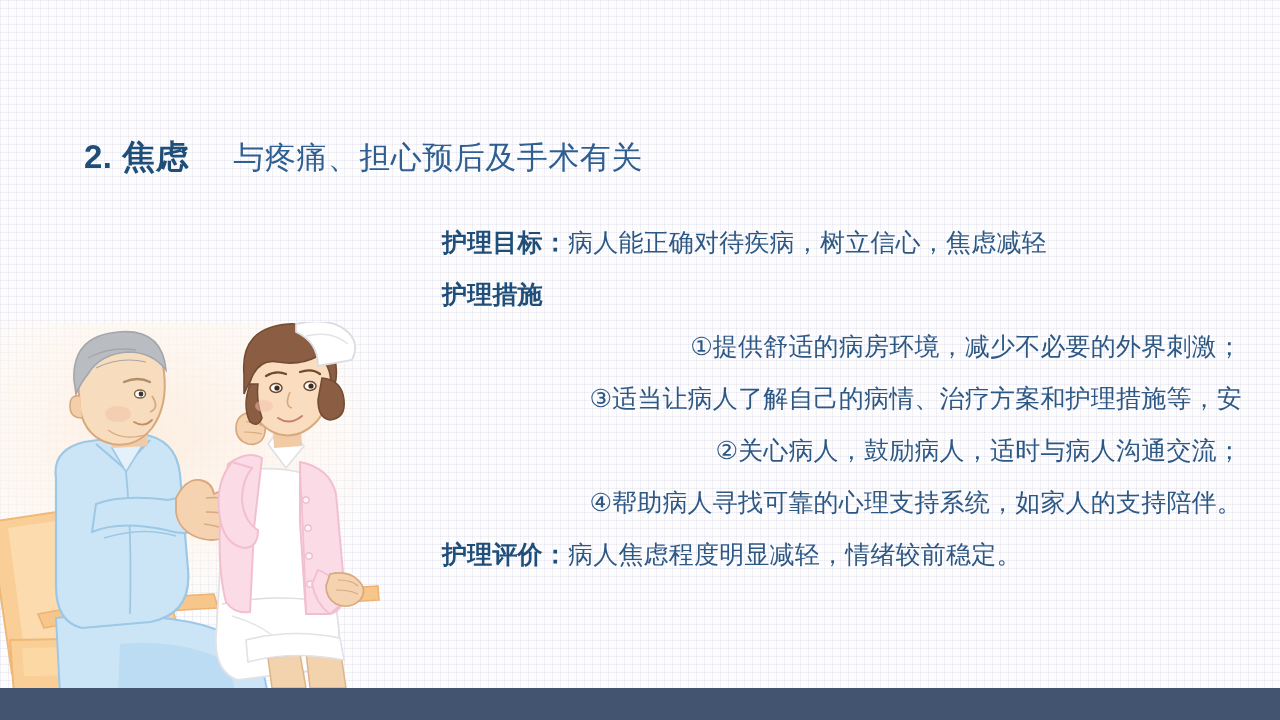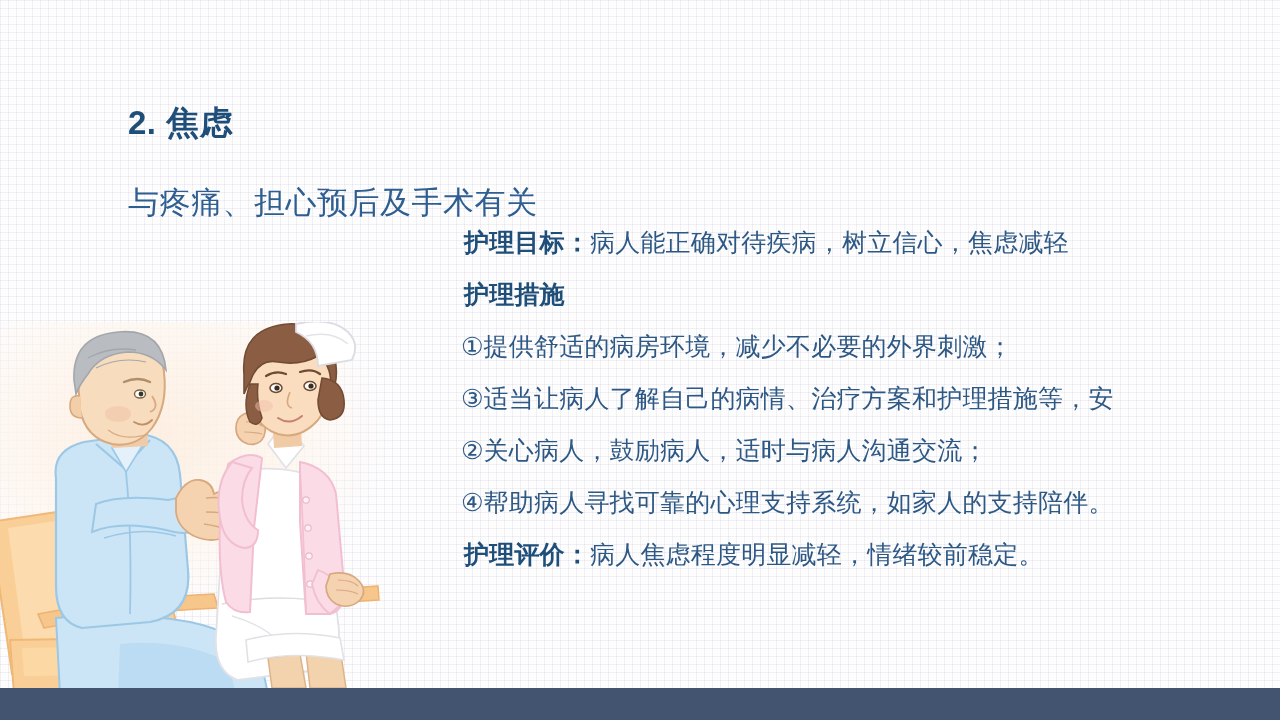--- a/index.html
+++ b/index.html
@@ -30,21 +30,20 @@
   }
 
   
   .title-row {
     position: absolute;
     left: 84px;
     top: 101px;
     display: flex;
     align-items: baseline;
     white-space: nowrap;
-    flex-direction: column;
   }
   .title-main {
     font-size: 33px;
     font-weight: bold;
     color: #1f4e79;
     letter-spacing: 0.5px;
   }
   .title-sub {
     font-size: 31px;
     font-weight: normal;
@@ -90,23 +89,22 @@
     color: #2e5884;
     font-size: 25px;
     line-height: 52px;
     letter-spacing: 0.2px;
     white-space: nowrap;
   }
   .body-text .line { height: 52px; }
   .lbl {
     font-weight: bold;
     color: #1f4e79;
-    margin-left: 22px;
-  }
-  .indent { padding-left: 19px; }
+  }
+  .indent { padding-left: 19px; text-align: right; }
 
   
   .footer-bar {
     position: absolute;
     left: 0;
     top: 688px;
     width: 1280px;
     height: 32px;
     background: #42546f;
   }

